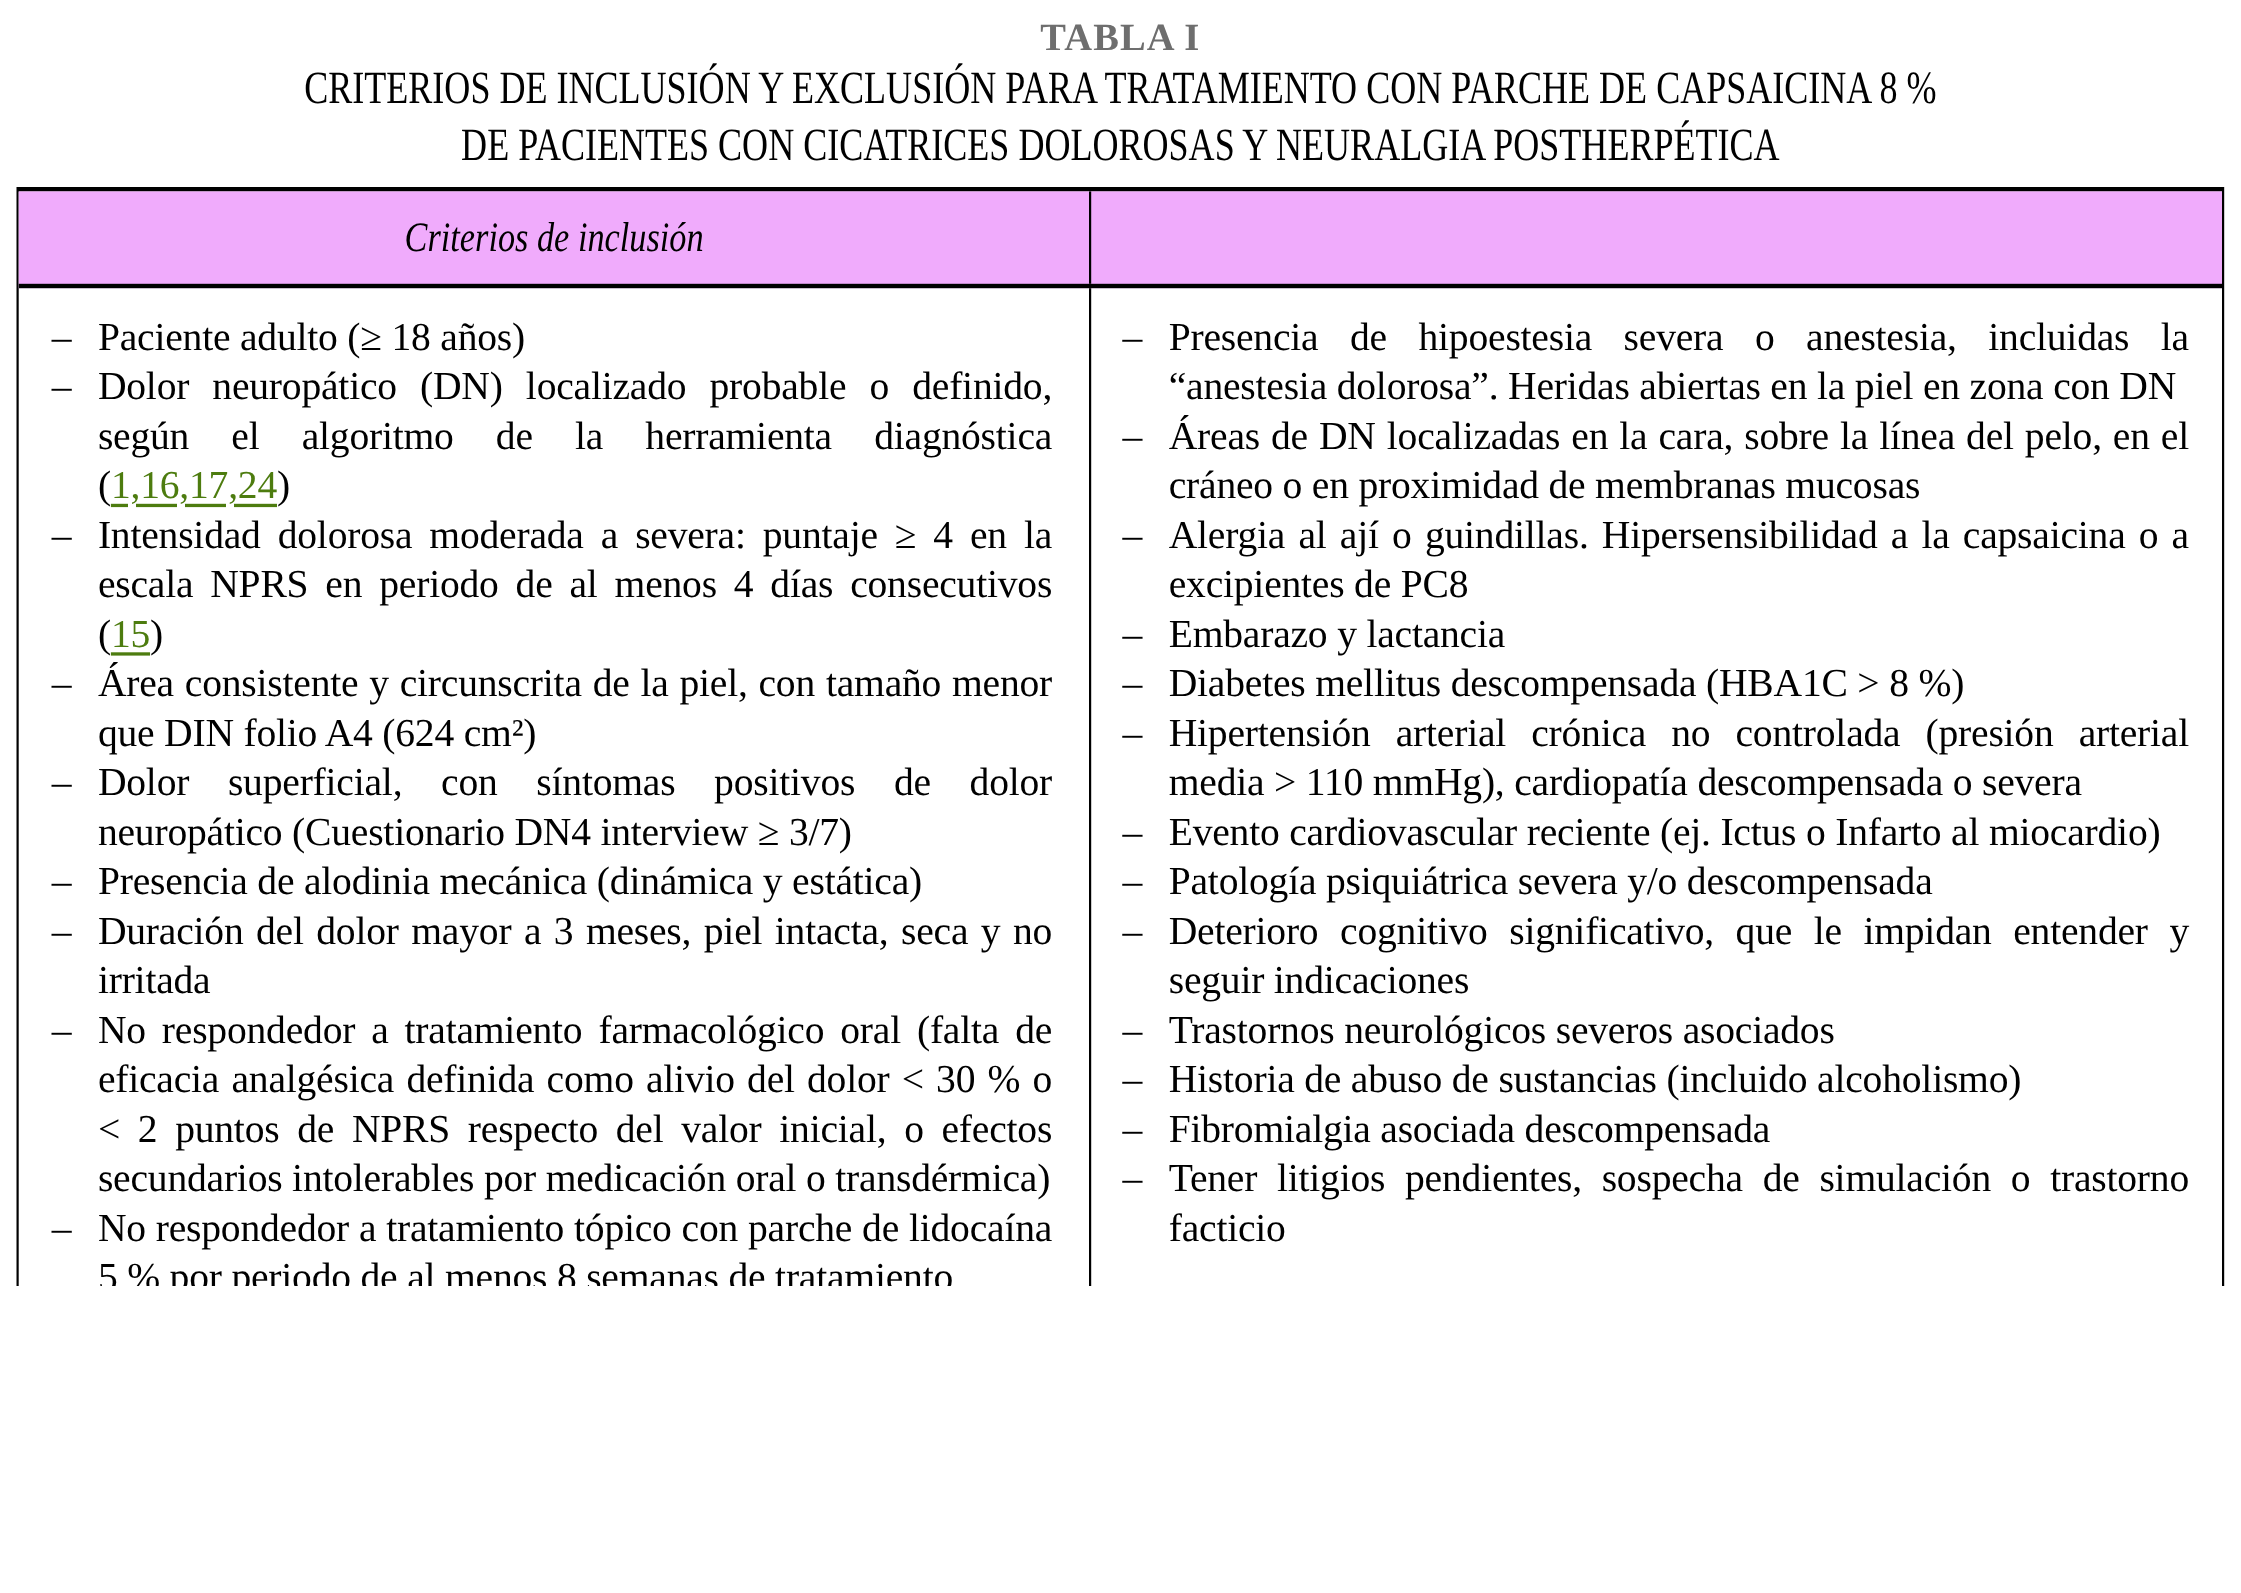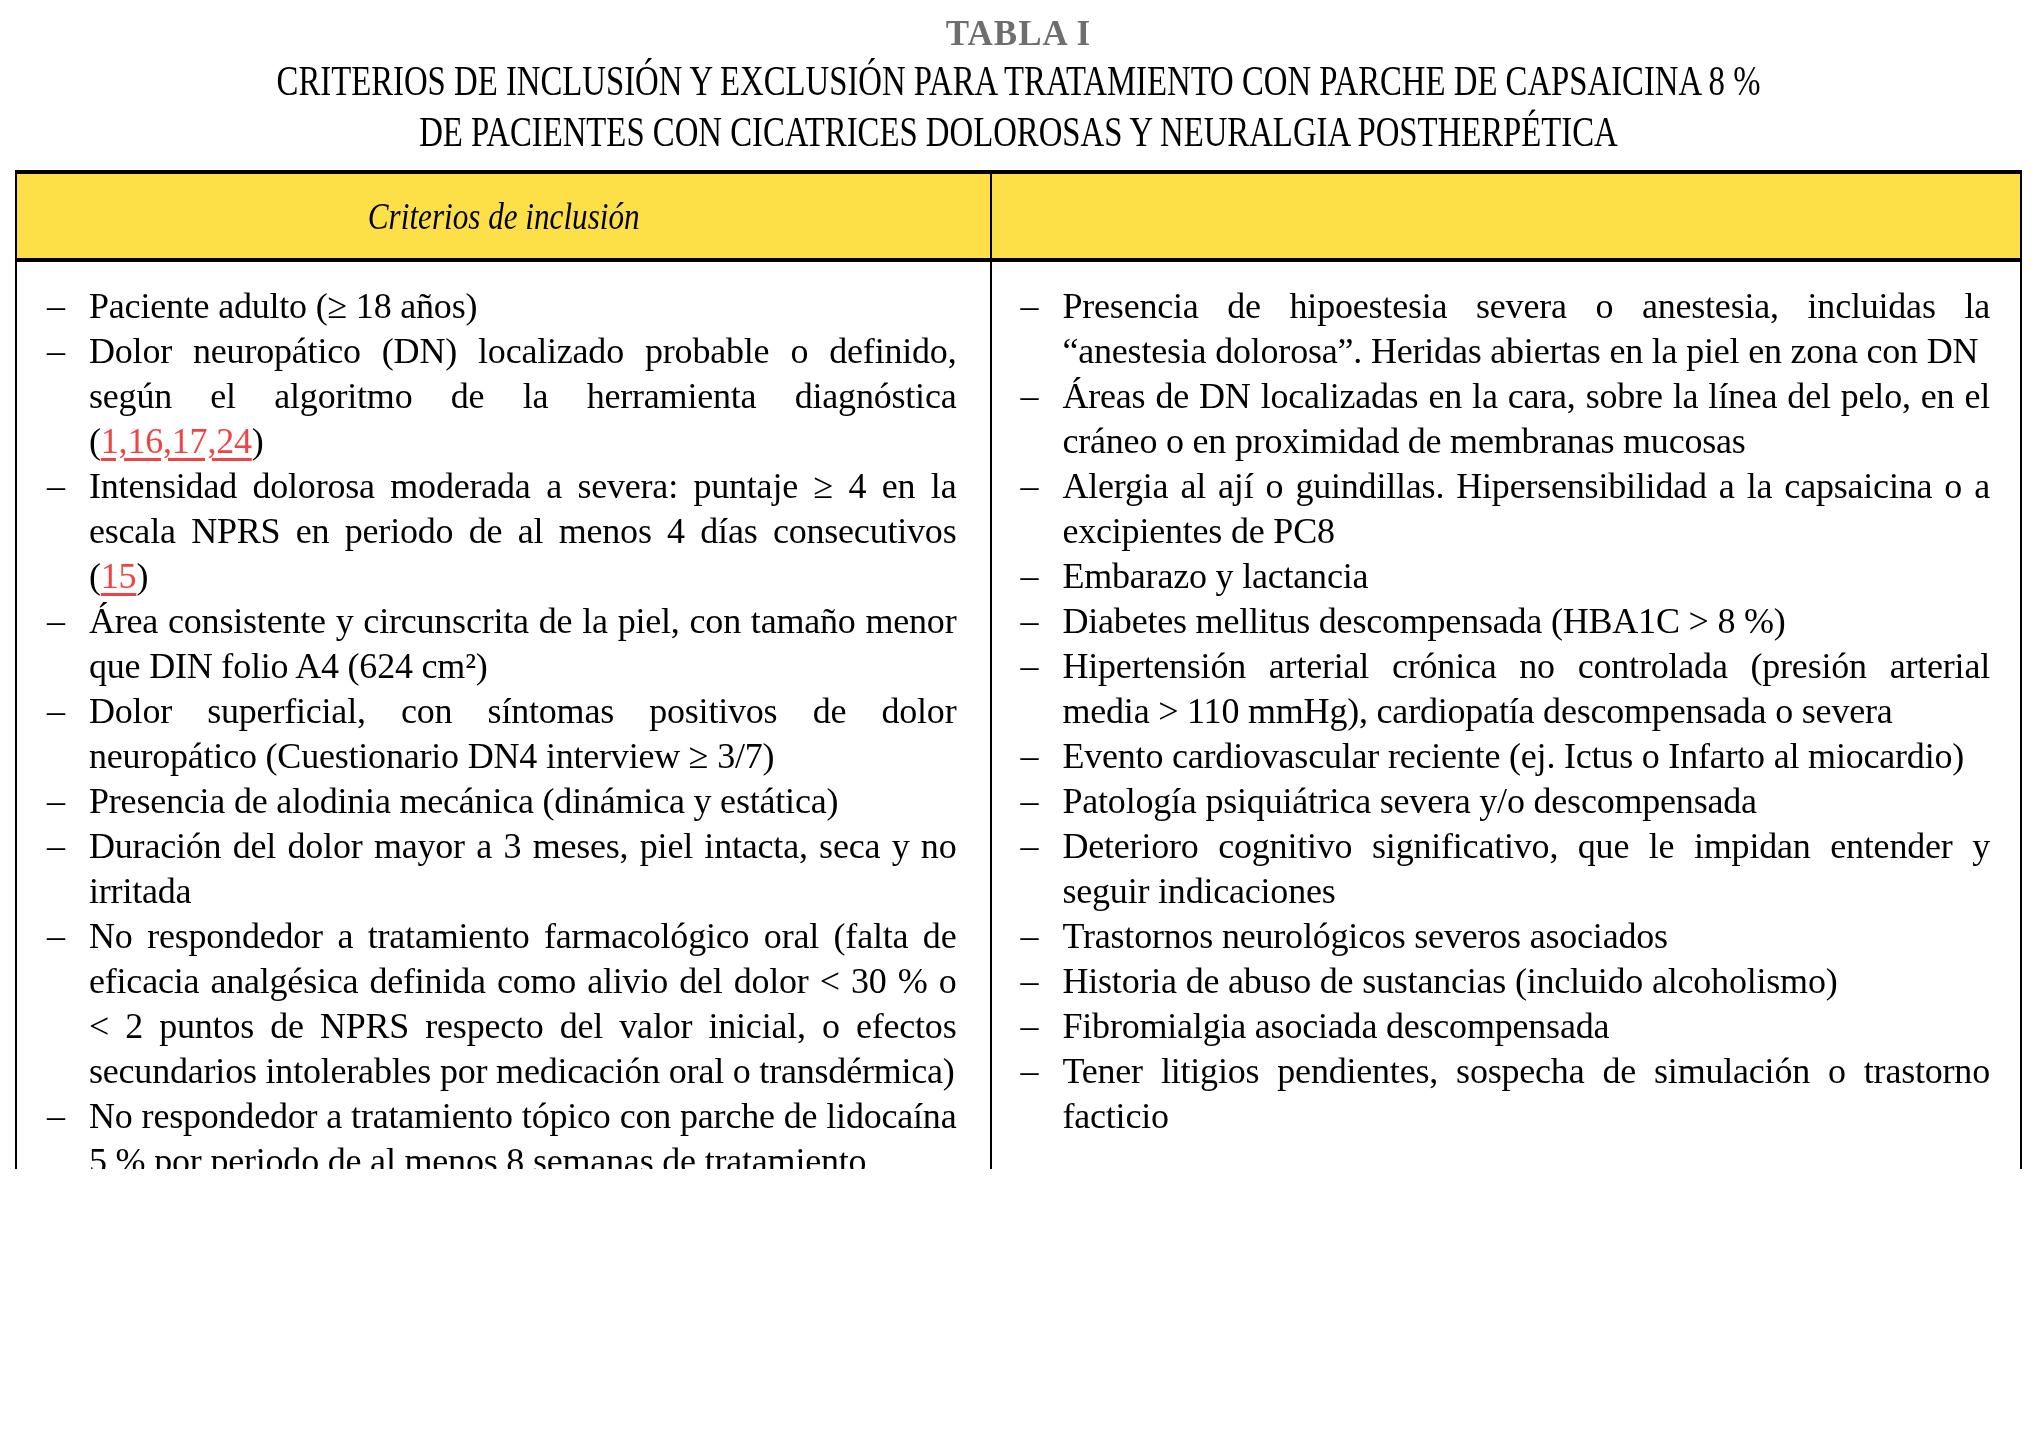--- a/index.html
+++ b/index.html
@@ -37,21 +37,21 @@
     transform-origin: 50% 50%;
   }
   .tbl {
     margin: 12px 15px 0 15px;
     border: 2px solid #000000;
     border-top-width: 4px;
     border-bottom-width: 3px;
   }
   .thead {
     display: flex;
-    background: #fde047;
+    background: #f0abfc;
     border-bottom: 4px solid #000000;
     height: 84px;
   }
   .th {
     display: flex;
     align-items: center;
     justify-content: center;
     font-style: italic;
     font-size: 38px;
   }
@@ -80,21 +80,21 @@
     line-height: 45px;
     letter-spacing: -0.2px;
     text-align: justify;
   }
   .item .dash {
     position: absolute;
     left: 0;
     top: 0;
   }
   a.ref {
-    color: #ef4444;
+    color: #4d7c0f;
     text-decoration: underline;
     text-underline-offset: 5px;
     cursor: pointer;
   }
 </style>
 </head>
 <body>
 
 <div class="page">
 

